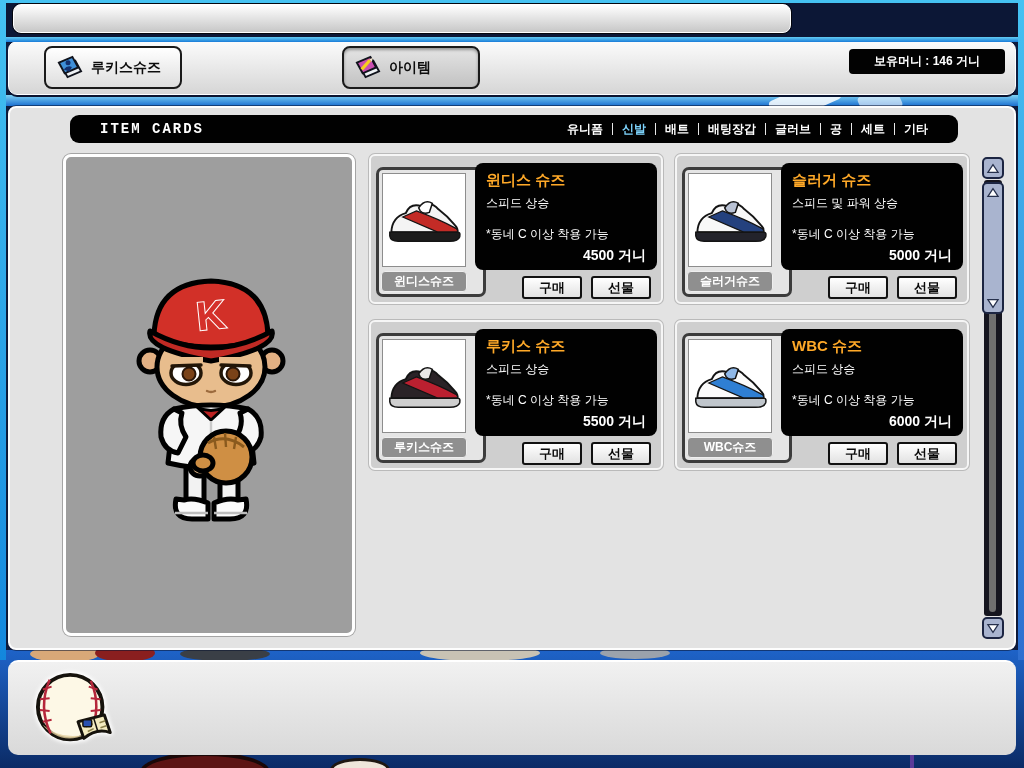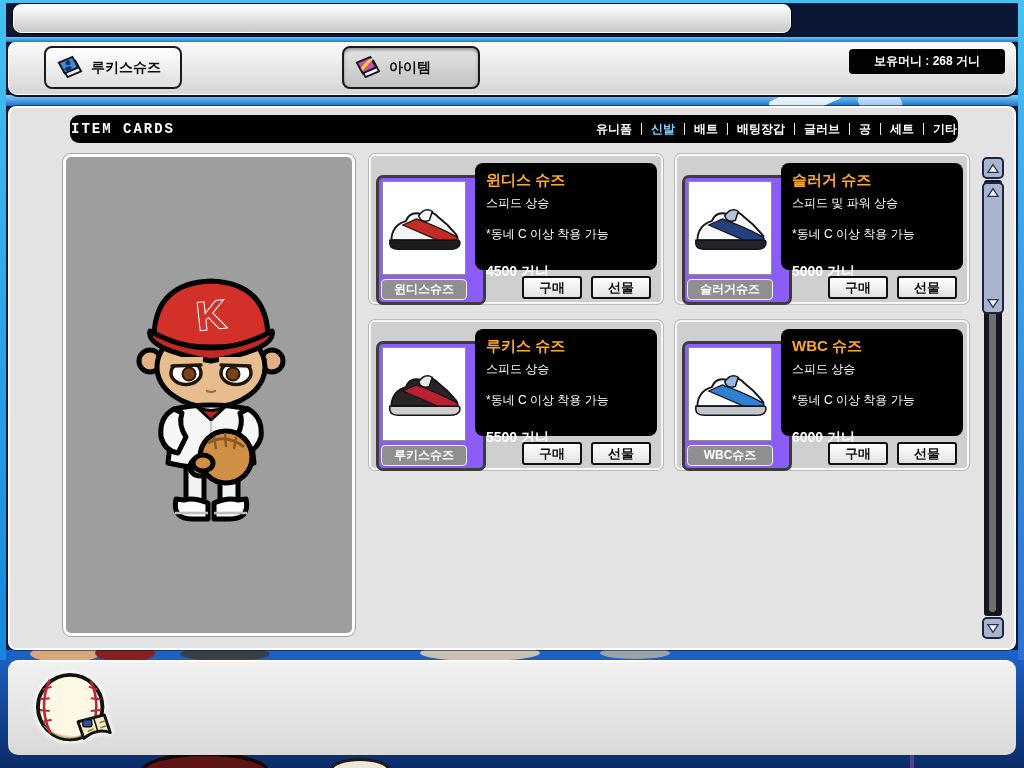--- a/index.html
+++ b/index.html
@@ -39,49 +39,49 @@
   .card-tab.t0 { left:35px; } .card-tab.t1 { left:184px; } .card-tab.t2 { left:333px; }
   .card-tab.active { background:linear-gradient(180deg,#e4e4e4,#c2c2c2); box-shadow:inset 0 2px 3px rgba(0,0,0,.35); }
   .card-tab .tlbl { font-size:14px; font-weight:bold; color:#0d0d0d; }
   .money-box { position:absolute; right:10px; top:7px; width:156px; height:25px; background:#020202; border-radius:4px;
                color:#ffffff; font-size:12px; font-weight:bold; display:flex; align-items:center; justify-content:center; }
 
   
   .main-panel { position:absolute; left:8px; top:106px; width:1008px; height:544px; background:#e3e3e3;
                 border:2px solid #fdfdfd; border-radius:8px; box-shadow:0 0 0 1px rgba(10,20,48,.55); z-index:10; }
   .shop-header { position:absolute; left:60px; top:7px; width:888px; height:28px; background:#010101; border-radius:9px;
-                 display:flex; align-items:center; padding:0 1px; }
+                 display:flex; align-items:center; padding:0 30px; }
   .shop-title { color:#fff; font-family:"Liberation Mono","DejaVu Sans Mono",monospace; font-weight:bold;
                 font-size:14px; letter-spacing:2px; }
   .cats { margin-left:auto; display:flex; align-items:center; gap:9px; }
   .cat { color:#ffffff; font-size:12px; font-weight:bold; cursor:pointer; white-space:nowrap; }
   .cat.active { color:#7dd3fc; }
   .cat-sep { width:1px; height:12px; background:#e8e8e8; }
 
   
   .preview { position:absolute; left:53px; top:46px; width:292px; height:482px; background:#9e9e9e;
              border:3px solid #ffffff; border-radius:8px; box-shadow:0 0 0 1px rgba(0,0,0,.28); }
   .char-svg { position:absolute; left:60px; top:108px; }
 
   
   .item-card { position:absolute; width:294px; height:150px; background:#cfcfcf; border:2px solid #f6f6f6;
                border-radius:6px; box-shadow:0 0 0 1px rgba(0,0,0,.18); }
   .item-card.c0 { left:359px; top:46px; }  .item-card.c1 { left:665px; top:46px; }
   .item-card.c2 { left:359px; top:212px; } .item-card.c3 { left:665px; top:212px; }
-  .thumb { position:absolute; left:5px; top:19px; width:110px; height:130px; background:#8b5cf6;
+  .thumb { position:absolute; left:5px; top:11px; width:110px; height:130px; background:#e5e5e5;
            border:3px solid #3c3c3c; border-radius:7px; }
   .thumb-img { position:absolute; left:3px; top:3px; width:84px; height:94px; background:#ffffff; border:1px solid #8d8d8d;
                display:flex; align-items:center; justify-content:center; }
   .thumb-cap { position:absolute; left:2px; bottom:2px; width:86px; height:21px; background:#8f8f8f; border:1px solid #efefef;
                border-radius:4px; color:#fff; font-size:12px; font-weight:bold; display:flex; align-items:center; justify-content:center; white-space:nowrap; }
   .info { position:absolute; left:104px; top:7px; width:182px; height:107px; background:#010101; border-radius:8px; padding:8px 11px; }
   .i-title { color:#ffa928; font-size:15px; font-weight:bold; margin-bottom:5px; }
   .i-effect { color:#ffffff; font-size:12px; }
   .i-req { color:#ffffff; font-size:12px; margin-top:14px; }
-  .i-price { color:#ffffff; font-size:14px; font-weight:bold; margin-top:20px; }
+  .i-price { color:#ffffff; font-size:14px; font-weight:bold; margin-top:4px;text-align:right; }
   .btn { position:absolute; top:120px; height:23px; border:2px solid #111; border-radius:3px;
          background:linear-gradient(180deg,#ffffff,#e2e2e2); font-size:13px; font-weight:bold; color:#0a0a0a;
          display:flex; align-items:center; justify-content:center; cursor:pointer; }
   .btn.buy { left:151px; width:60px; } .btn.gift { left:220px; width:60px; }
 
   
   .sbar { position:absolute; left:972px; top:49px; width:22px; height:482px; }
   .s-track { position:absolute; left:2px; top:23px; width:18px; height:436px; background:#15151f; border-radius:3px; }
   .s-groove { position:absolute; left:5px; top:4px; width:7px; height:428px; background:#6f6f6f; border-radius:4px; }
   .s-btn { position:absolute; left:0; width:22px; height:22px; background:#a9b4cf; border:2px solid #1c2542; border-radius:5px;
@@ -121,21 +121,21 @@
     </div>
     <div class="card-tab t2 active">
       <svg width="27" height="27" viewBox="0 0 28 28">
         <polygon points="6,13 20,7 26,18 12,24" fill="#eef2f5" stroke="#10131c" stroke-width="2"></polygon>
         <polygon points="3,9 17,3 23,14 9,20" stroke="#10131c" stroke-width="2" fill="#c94fb0"></polygon>
         <line x1="8" y1="16" x2="16.5" y2="6.5" stroke="#f6cf1e" stroke-width="3.4"></line>
         <polygon points="16,5.5 19.5,4 18.5,8" fill="#f3e7cd"></polygon>
       </svg>
       <span class="tlbl">아이템</span>
     </div>
-    <div class="money-box">보유머니 : 268 거니</div>
+    <div class="money-box">보유머니 : 146 거니</div>
   </div>
 
   <div class="strip2">
     <div class="streak s1"></div>
     <div class="streak s2"></div>
   </div>
 
   <div class="main-panel">
 
     <div class="shop-header">

